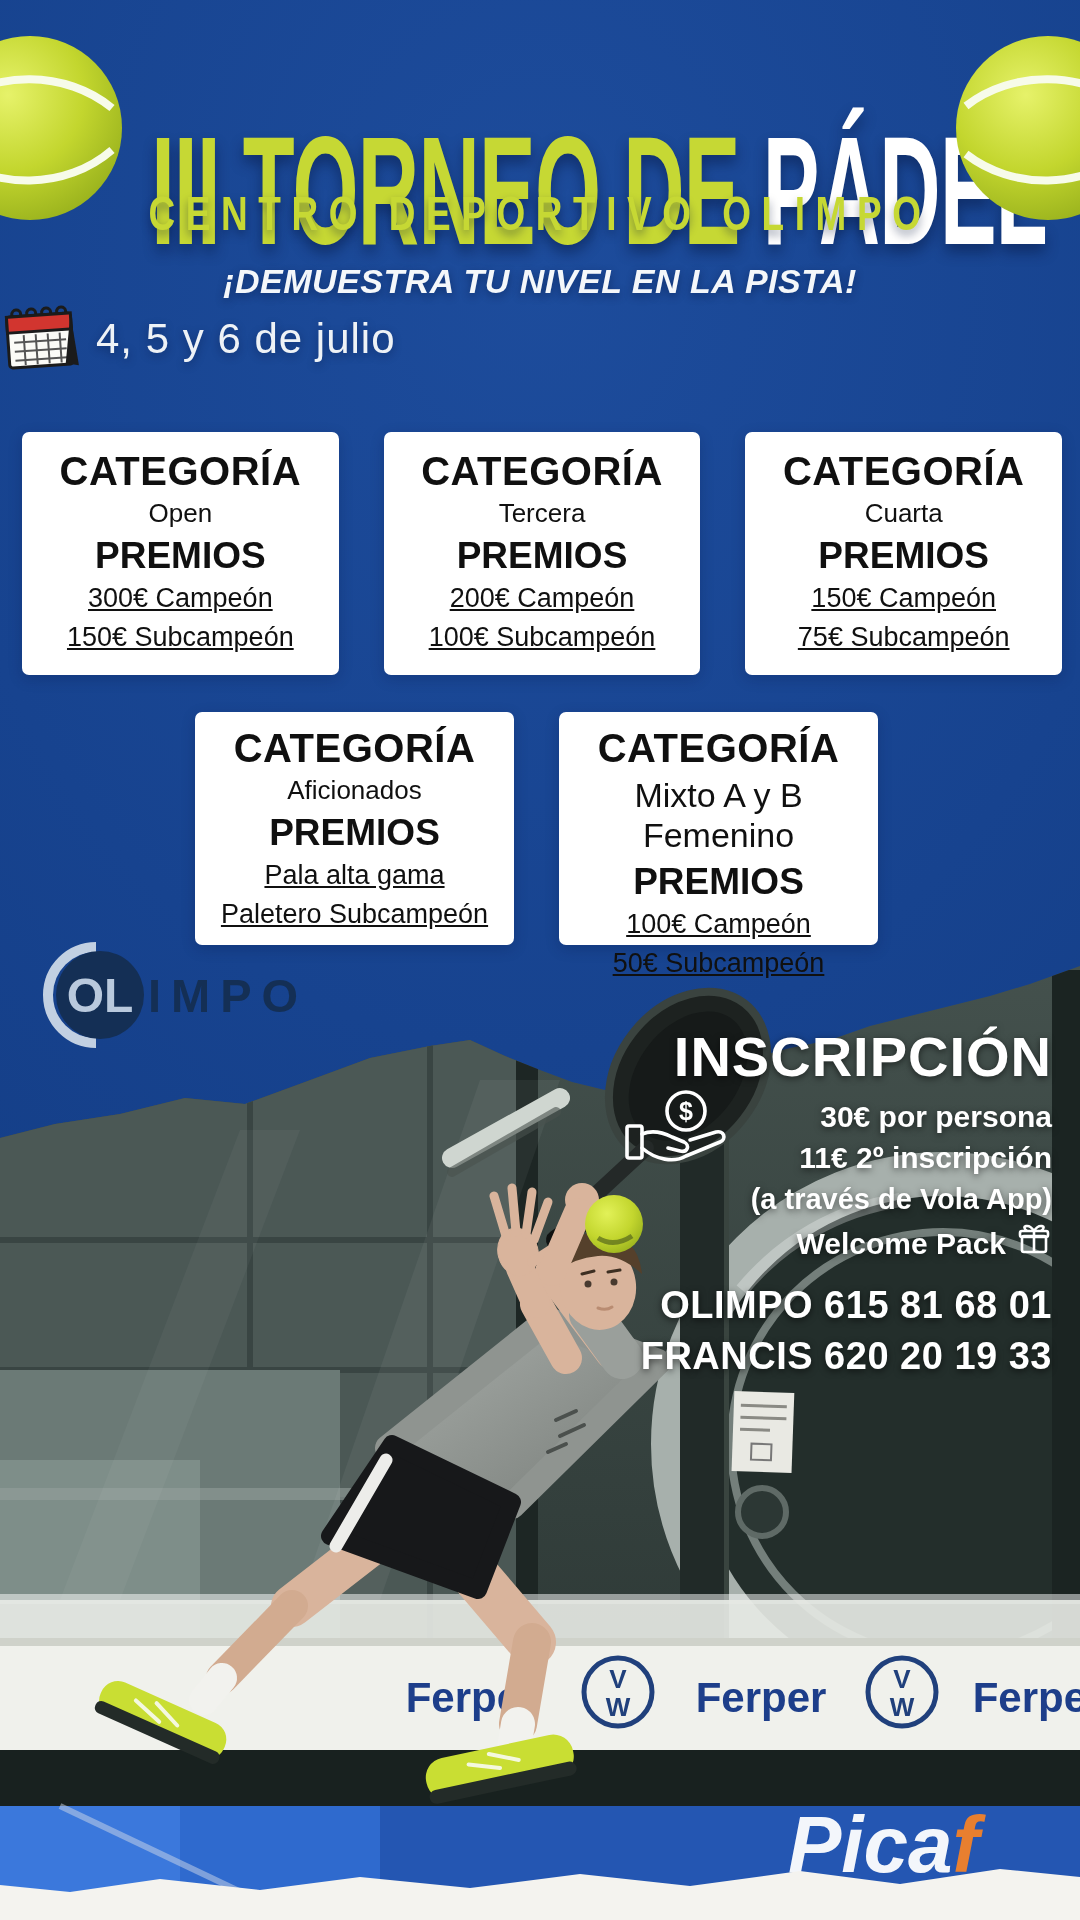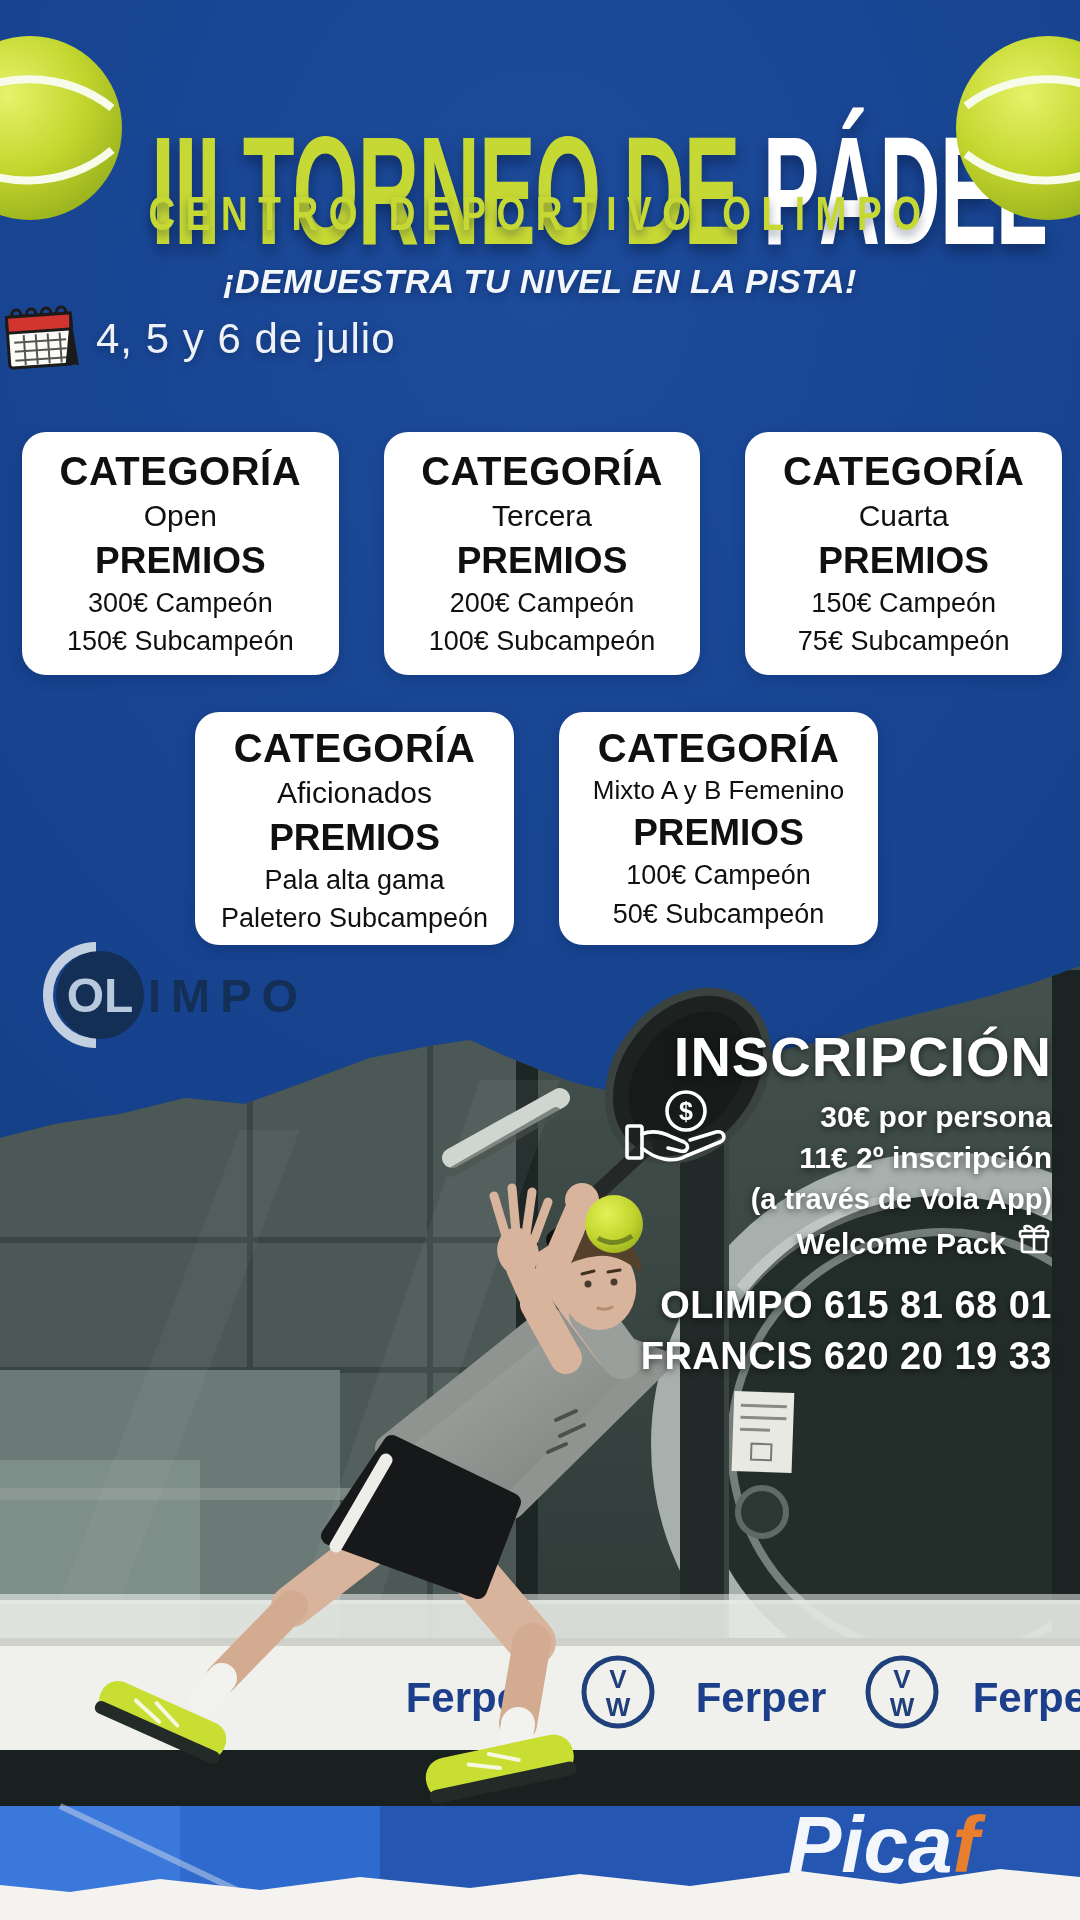--- a/index.html
+++ b/index.html
@@ -35,30 +35,30 @@
     display:flex;align-items:center;gap:16px;
   }
   .date-row .cal{flex:0 0 auto;}
   .date-text{font-size:42px;font-weight:400;color:#eef2f6;letter-spacing:1px;
     text-shadow:0 3px 8px rgba(4,18,55,.4);}
   
   .cards-row{position:absolute;display:flex;gap:45px;}
   .row1{top:432px;left:22px;width:1040px;height:243px;}
   .row2{top:712px;left:195px;width:683px;height:233px;}
   .card{
-    flex:1 1 0;background:#ffffff;border-radius:24px;color:#101010;
+    flex:1 1 0;background:#ffffff;border-radius:7px;color:#101010;
     text-align:center;padding-top:18px;
     box-shadow:0 4px 14px rgba(5,20,60,.22);
   }
   .row2 .card{padding-top:15px;}
   .card .heading{display:block;font-size:40px;font-weight:700;letter-spacing:.5px;line-height:1.08;}
-  .card .name{display:block;font-size:30px;font-weight:400;margin-top:5px;line-height:1.18;}
-  .card .name.small{font-size:26px;}
+  .card .name{display:block;font-size:26px;font-weight:400;margin-top:5px;line-height:1.18;}
+  .card .name.small{font-size:34px;}
   .card .premios{display:block;font-size:37px;font-weight:700;margin-top:7px;line-height:1.08;}
-  .card .prize{display:block;font-size:27px;font-weight:400;margin-top:7px;line-height:1.18;}
+  .card .prize{display:block;font-size:27px;font-weight:400;margin-top:7px;line-height:1.18;text-decoration:underline;}
   
   .logo{position:absolute;left:8px;top:940px;z-index:2;}
   
   .photo{position:absolute;left:0;top:900px;width:1080px;height:1020px;z-index:1;}
   
   .inscription{
     position:absolute;right:28px;top:1026px;width:460px;z-index:3;
     text-align:right;color:#ffffff;
     text-shadow:0 2px 7px rgba(0,0,0,.55);
   }

